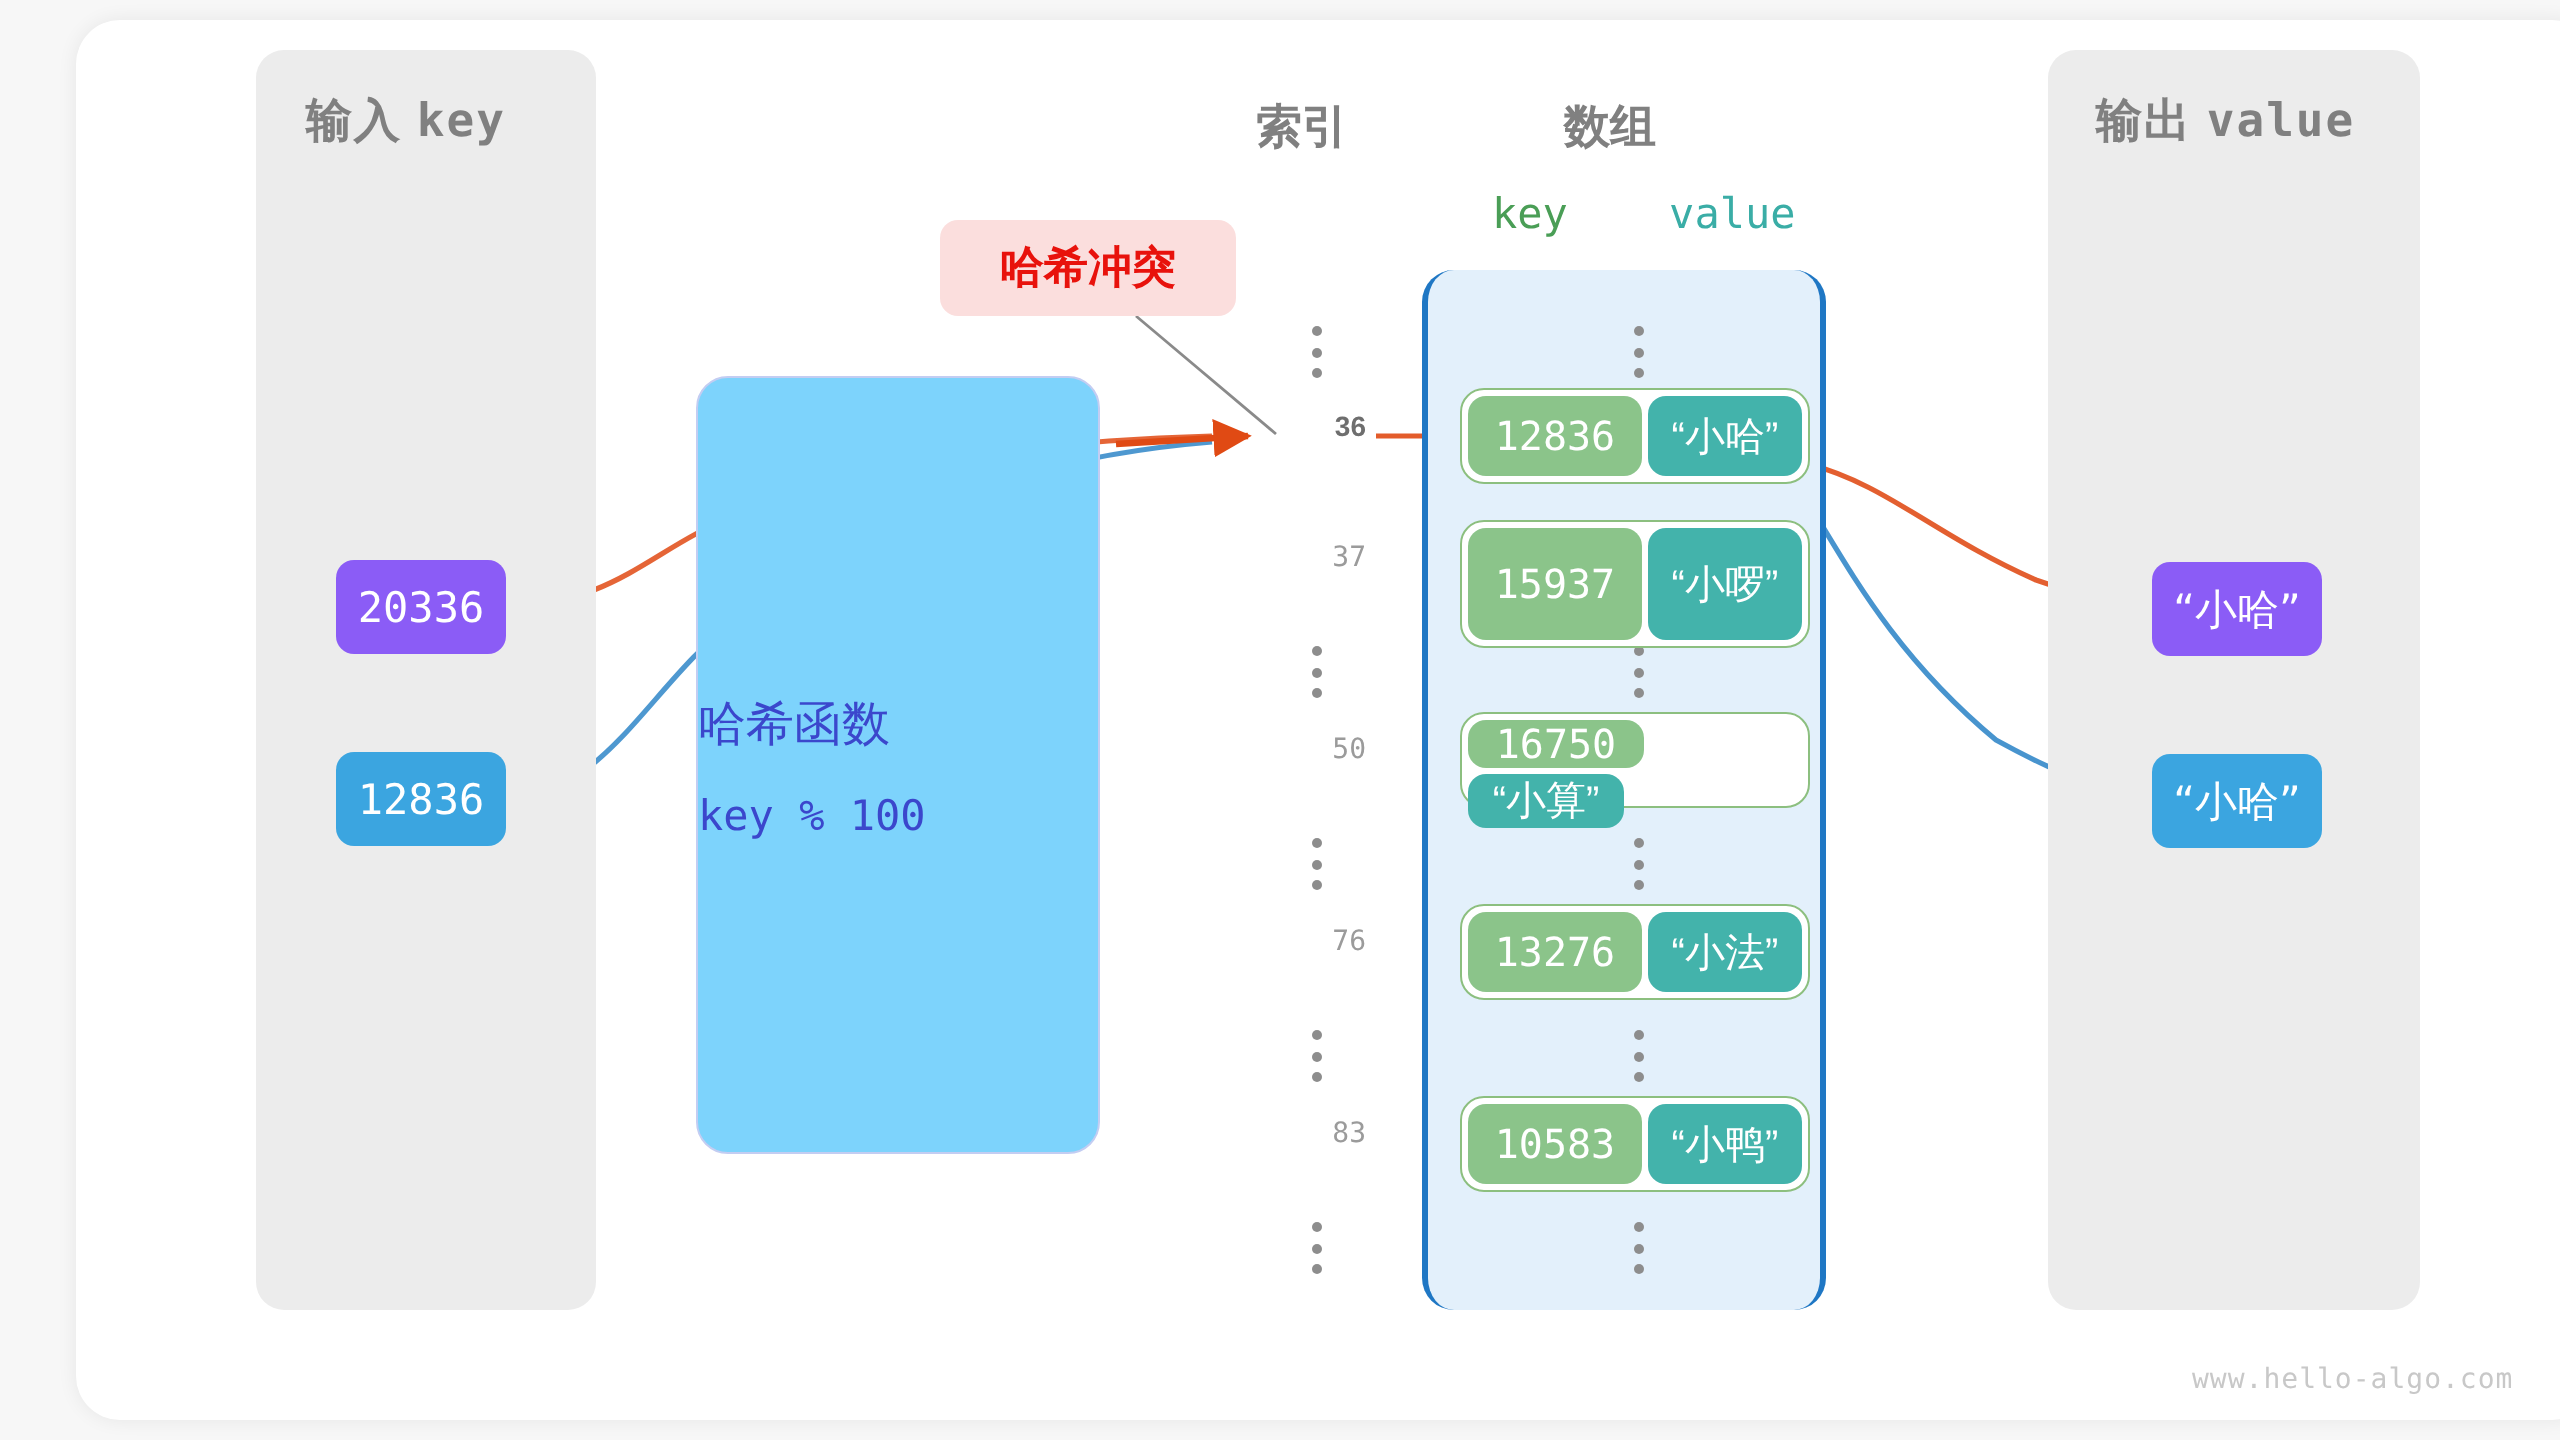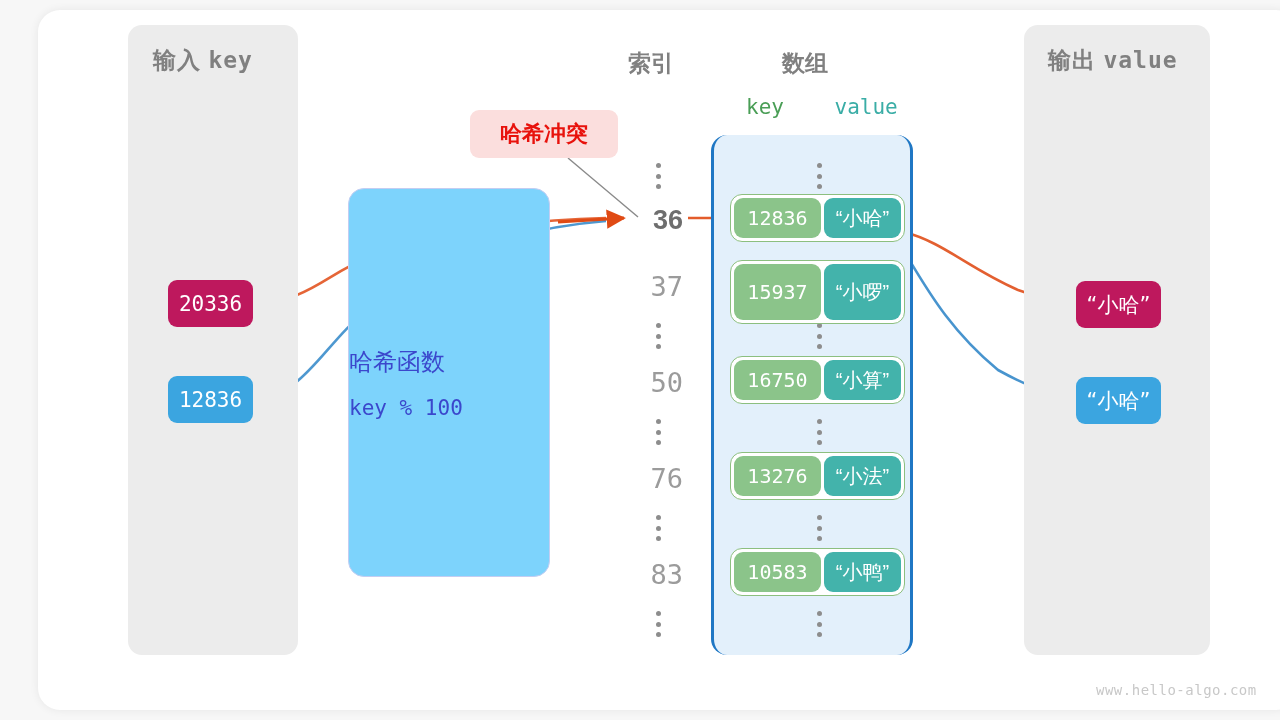--- a/index.html
+++ b/index.html
@@ -56,21 +56,21 @@
   .pill{
     position:absolute;
     display:flex;align-items:center;justify-content:center;
     border-radius:9px;
     color:#ffffff;
     font-size:21px;
     font-family:"DejaVu Sans Mono","Liberation Mono",monospace;
     box-sizing:border-box;
   }
   .pill.cn{font-family:"DejaVu Sans","Liberation Sans",sans-serif;}
-  .pill.orange{background:#be185d;}
+  .pill.orange{background:#8b5cf6;}
   .pill.blue{background:#3ba5e0;}
 
   
   #hash-func{
     position:absolute;
     background:#7dd3fc;
     border:1.6px solid #c3cdf2;
     border-radius:16px;
     display:flex;flex-direction:column;
     align-items:flex-start;justify-content:center;
@@ -98,21 +98,21 @@
     border-left:3px solid #1f77c4;
     border-right:3px solid #1f77c4;
     border-radius:16px;
     box-sizing:border-box;
   }
 
   
   .idx{
     position:absolute;
     width:70px;text-align:right;
-    font-size:27px;color:#9b9b9b;
+    font-size:14px;color:#9b9b9b;
     font-family:"DejaVu Sans Mono","Liberation Mono",monospace;
   }
   .idx.hl{color:#6e6e6e;font-weight:bold;font-family:"Liberation Sans",sans-serif;}
 
   
   .vdots{
     position:absolute;
     display:flex;flex-direction:column;
     align-items:center;justify-content:space-between;
     height:26px;
@@ -273,21 +273,21 @@
     </div>
 
   <div class="bucket" style="left:692px;top:184px;width:175px;height:48px;">
     <div class="cell key">12836</div>
     <div class="cell val">“小哈”</div>
   </div>
   <div class="bucket" style="left:692px;top:250px;width:175px;height:64px;">
     <div class="cell key">15937</div>
     <div class="cell val">“小啰”</div>
   </div>
-  <div class="bucket" style="left:692px;top:346px;width:175px;height:48px;">
+  <div class="bucket" style="left:692px;top:346px;width:175px;height:48px;flex-direction:column;">
     <div class="cell key">16750</div>
     <div class="cell val">“小算”</div>
   </div>
   <div class="bucket" style="left:692px;top:442px;width:175px;height:48px;">
     <div class="cell key">13276</div>
     <div class="cell val">“小法”</div>
   </div>
   <div class="bucket" style="left:692px;top:538px;width:175px;height:48px;">
     <div class="cell key">10583</div>
     <div class="cell val">“小鸭”</div>

